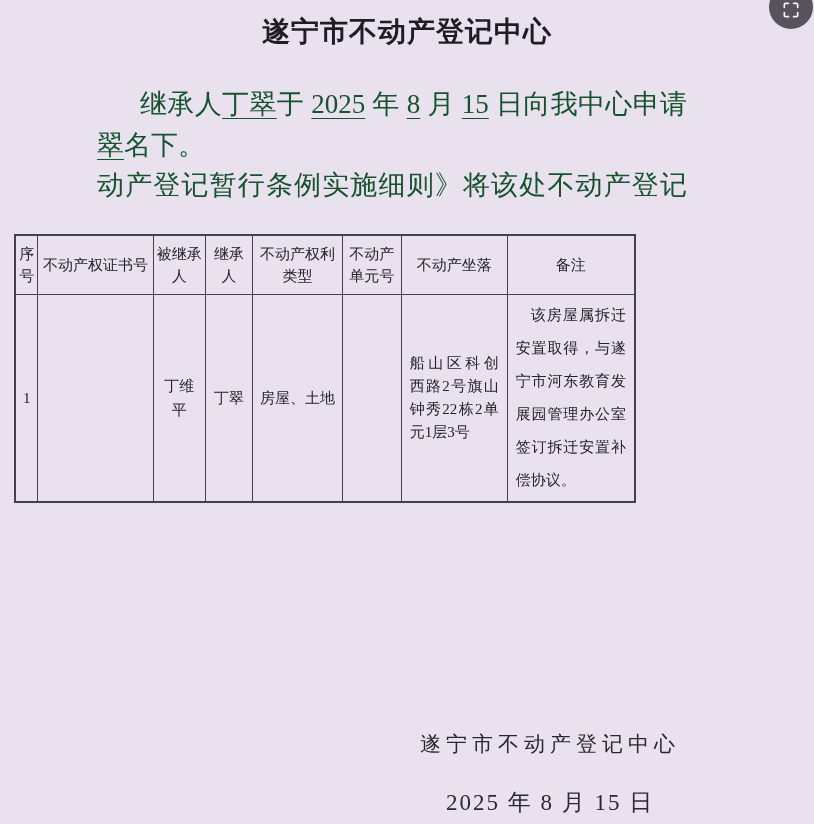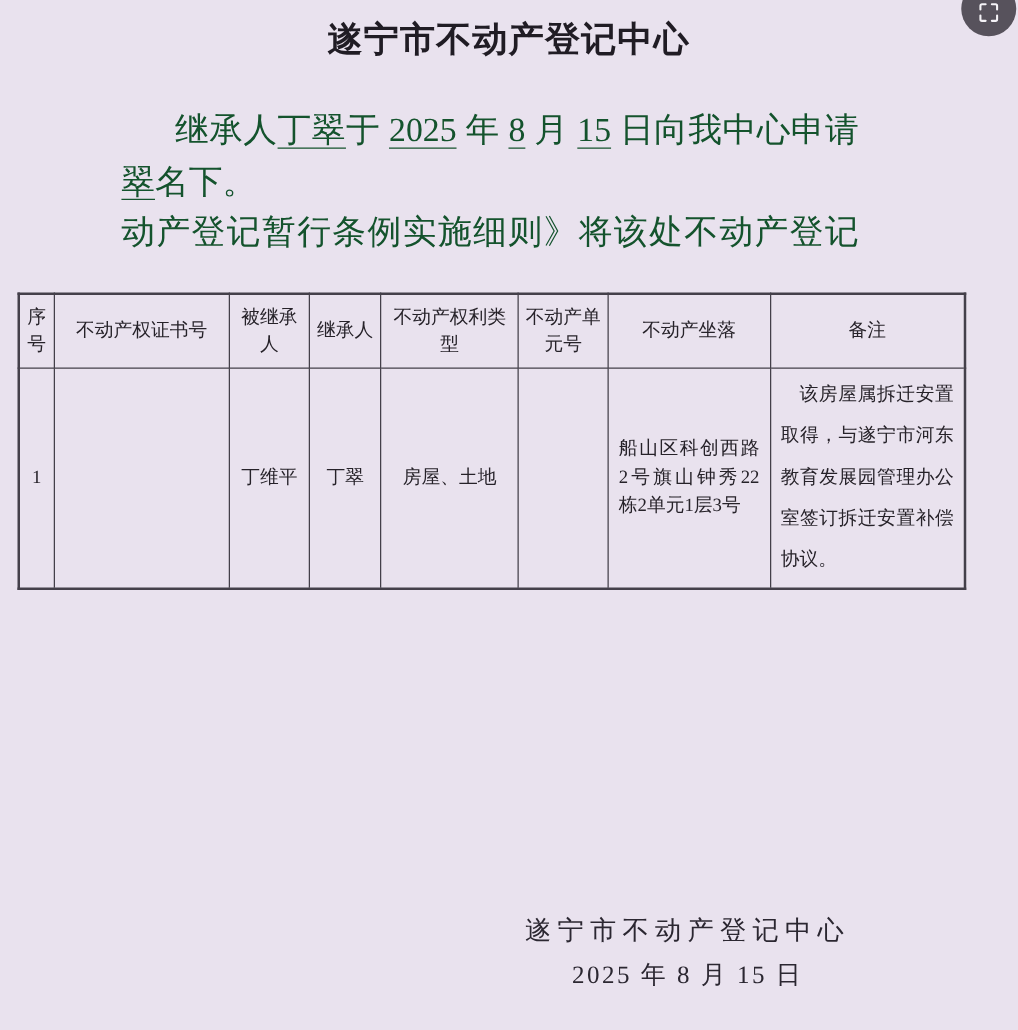--- a/index.html
+++ b/index.html
@@ -41,21 +41,21 @@
     line-height: 40.5px;
     color: #14532d;
   }
   .bline { text-align: justify; text-align-last: justify; height: 40.5px; overflow: hidden; }
   .bline.first { text-indent: 43px; }
   .bline.last { text-align-last: left; }
   .u { text-decoration: underline; text-underline-offset: 5px; text-decoration-thickness: 1px; }
 
   .table-wrap { margin: 28px 0 0 14px; width: 759px; }
   table {
-    width: 759px;
+    width: 622px;
     border-collapse: collapse;
     table-layout: fixed;
     color: #262229;
     border: 2px solid #44404a;
   }
   th, td { border: 1px solid #44404a; vertical-align: middle; }
   th {
     font-weight: 400;
     font-size: 15px;
     height: 54px;
@@ -73,21 +73,21 @@
   td.col-6 { text-align: justify; line-height: 23px; padding: 4px 8px; }
   td.col-7 { text-align: justify; line-height: 33px; padding: 4px 8px; text-indent: 15px; }
 
   .footer {
     position: absolute;
     top: 732px; left: 286px; width: 528px;
     text-align: center;
     color: #2b2731;
   }
   .footer-org { font-size: 21px; letter-spacing: 5px; line-height: 24px; }
-  .footer-date { margin-top: 13px; font-size: 20px; letter-spacing: 2px; line-height: 23px; }
+  .footer-date { margin-top: 35px; font-size: 23px; letter-spacing: 2px; line-height: 23px; }
 </style>
 </head>
 <body>
 
 <div class="page">
 
   <div class="fs-btn" title="">
     <svg viewBox="0 0 24 24" width="20" height="20" aria-hidden="true">
       <path d="M9 4H5.5A1.5 1.5 0 0 0 4 5.5V9 M15 4h3.5A1.5 1.5 0 0 1 20 5.5V9 M20 15v3.5a1.5 1.5 0 0 1-1.5 1.5H15 M4 15v3.5A1.5 1.5 0 0 0 5.5 20H9" fill="none" stroke="#f5f3f7" stroke-width="2" stroke-linecap="round"></path>
     </svg>

